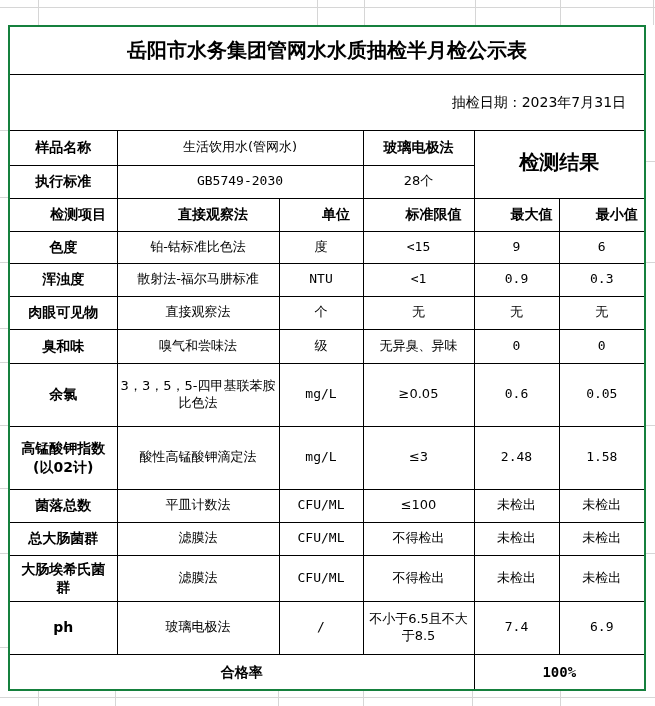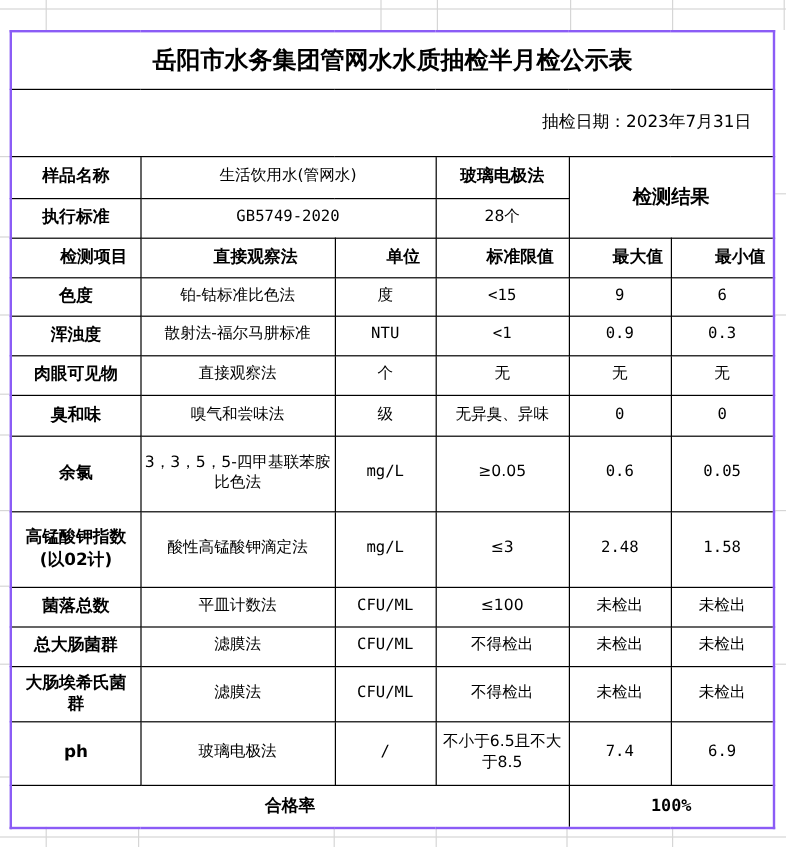--- a/index.html
+++ b/index.html
@@ -5,31 +5,31 @@
   html,body { margin:0; padding:0; }
   body {
     width:655px; height:706px; background:#ffffff; position:relative;
     font-family:"DejaVu Sans","Liberation Sans",sans-serif; color:#000;
     overflow:hidden;
   }
   .gridline { position:absolute; background:#d6d6d6; }
   table.main {
     position:absolute; left:8px; top:25px; width:636px;
     border-collapse:collapse; table-layout:fixed;
-    border:2px solid #8b5cf6;
+    border:2px solid #15803d;
   }
   td {
     border:1px solid #000; text-align:center; vertical-align:middle;
     font-size:13px; line-height:1.3; padding:1px 2px; overflow:hidden;
     word-break:break-all;
   }
   td.lbl { font-weight:bold; font-size:14px; padding:1px 10px; }
   tr.title-row td { font-size:20px; font-weight:bold; border-bottom:1px solid #000; }
   tr.date-row td { text-align:right; padding-right:18px; font-size:14px; }
-  td.result-hdr { font-size:16px; font-weight:bold; }
+  td.result-hdr { font-size:20px; font-weight:bold;font-family:Liberation Mono, monospace; }
   td.value { font-size:13px; }
   tr.colhdr-row td { font-weight:bold; font-size:14px;padding-left:32px; }
   tr.footer-row td { font-weight:bold; font-size:14px; }
   .mono { font-family:"DejaVu Sans Mono","Liberation Mono",monospace; }
 </style>
 </head>
 <body>
 
 <div>
   <div class="gridline" style="left:0;top:7px;width:655px;height:1px;"></div>
@@ -78,21 +78,21 @@
       <td colspan="6">抽检日期：2023年7月31日</td>
     </tr>
     <tr style="height:35px">
       <td class="lbl">样品名称</td>
       <td colspan="2" class="value">生活饮用水(管网水)</td>
       <td class="lbl">玻璃电极法</td>
       <td colspan="2" rowspan="2" class="result-hdr">检测结果</td>
     </tr>
     <tr style="height:33px">
       <td class="lbl">执行标准</td>
-      <td colspan="2" class="value mono">GB5749-2020</td>
+      <td colspan="2" class="value mono">GB5749-2030</td>
       <td class="value">28个</td>
     </tr>
     <tr class="colhdr-row" style="height:33px">
       <td>检测项目</td>
       <td>直接观察法</td>
       <td>单位</td>
       <td>标准限值</td>
       <td>最大值</td>
       <td>最小值</td>
     </tr>

